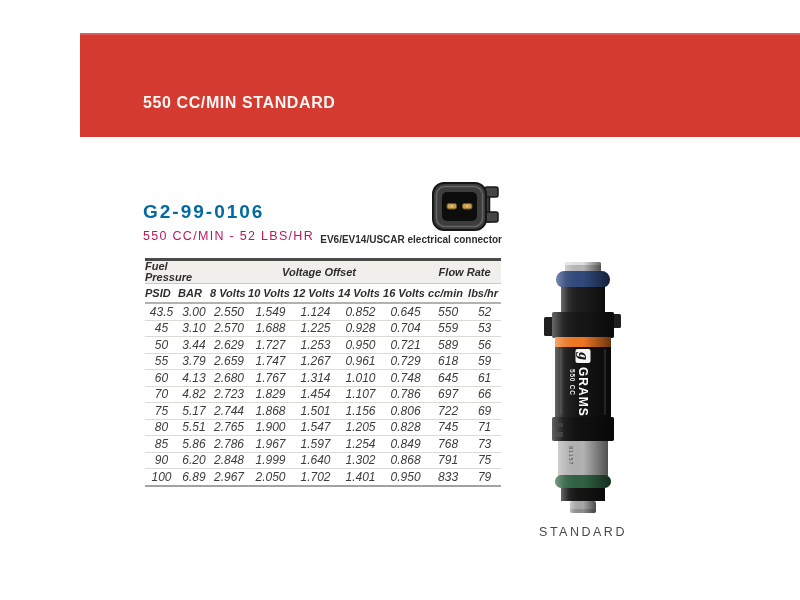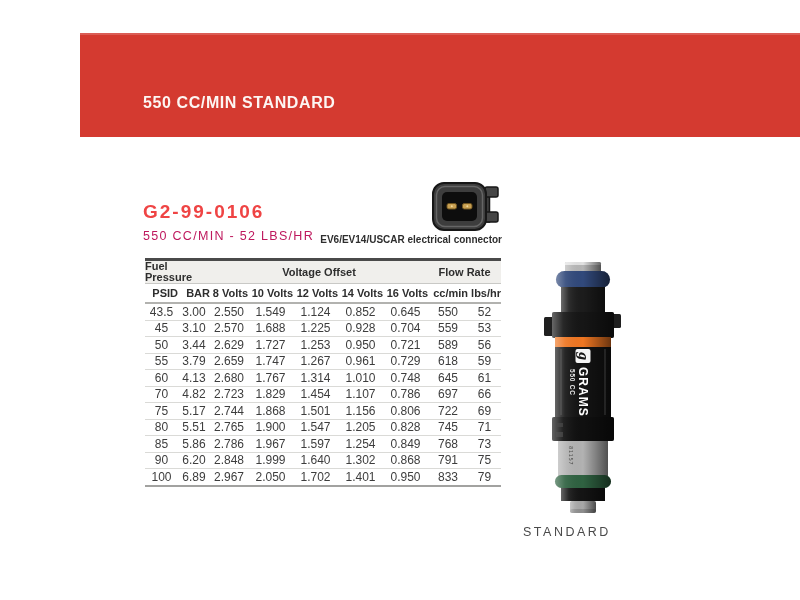--- a/index.html
+++ b/index.html
@@ -13,61 +13,62 @@
     background:#d43a30;display:flex;align-items:flex-end;
     box-shadow:inset 0 2px 0 rgba(255,255,255,.18);
   }
   .banner-title{
     padding:0 0 26px 63px;color:#fdf6f3;font-size:16px;font-weight:bold;
     letter-spacing:.6px;line-height:1;
   }
   
   .part-number{
     position:absolute;left:143px;top:202px;font-size:19px;font-weight:bold;
-    letter-spacing:2px;color:#ef4444;line-height:1;
+    letter-spacing:2px;color:#0369a1;line-height:1;
   }
   .flow-subtitle{
     position:absolute;left:143px;top:230px;font-size:12.5px;color:#be185d;
     letter-spacing:1.3px;line-height:1;
   }
   .connector-svg{position:absolute;left:430px;top:176px;}
   .connector-caption{
     position:absolute;top:235px;right:298px;white-space:nowrap;
     font-size:10px;font-weight:bold;color:#2e2e2e;line-height:1;
   }
   
   .spec-table{
     position:absolute;left:145px;top:258px;width:356px;
     border-collapse:collapse;table-layout:fixed;
     border-top:3px solid #4a4a4a;
+    font-style:italic;
   }
   .spec-table th,.spec-table td{padding:0;line-height:1;}
   .gh{
     background:#f0efec;font-size:11px;font-weight:bold;color:#2e2e2e;
     height:17px;text-align:center;border-bottom:1px solid #c9c9c6;
   }
   .gh0{text-align:left;padding-left:6px;}
   .ch{
-    font-size:11px;font-weight:bold;color:#2e2e2e;height:18px;text-align:right;
+    font-size:11px;font-weight:bold;color:#2e2e2e;height:18px;text-align:left;
     border-bottom:2px solid #b2b2af;background:#fff;
   }
   .spec-table td{
     font-size:12px;color:#3d3d3d;height:15.5px;text-align:center;
     border-bottom:1px solid #dadad7;background:#fff;
   }
   .spec-table tbody tr:last-child td{border-bottom:2px solid #a2a2a0;}
   
   .footnote{
     position:absolute;left:145px;top:527px;font-size:11px;font-weight:bold;
     color:#3a3a3a;letter-spacing:.1px;line-height:1.2;
   }
   
   .injector-svg{position:absolute;left:543px;top:260px;}
   .injector-caption{
-    position:absolute;left:523px;top:526px;width:120px;
+    position:absolute;left:523px;top:526px;width:120px;text-align:center;
     font-size:12.5px;color:#4a4a4a;letter-spacing:2.5px;line-height:1;
   }
 </style>
 </head>
 <body>
 
 <div class="page">
 
   <div class="banner" style="background-color: rgb(212, 58, 48);">
     <span class="banner-title">550 CC/MIN STANDARD</span>

